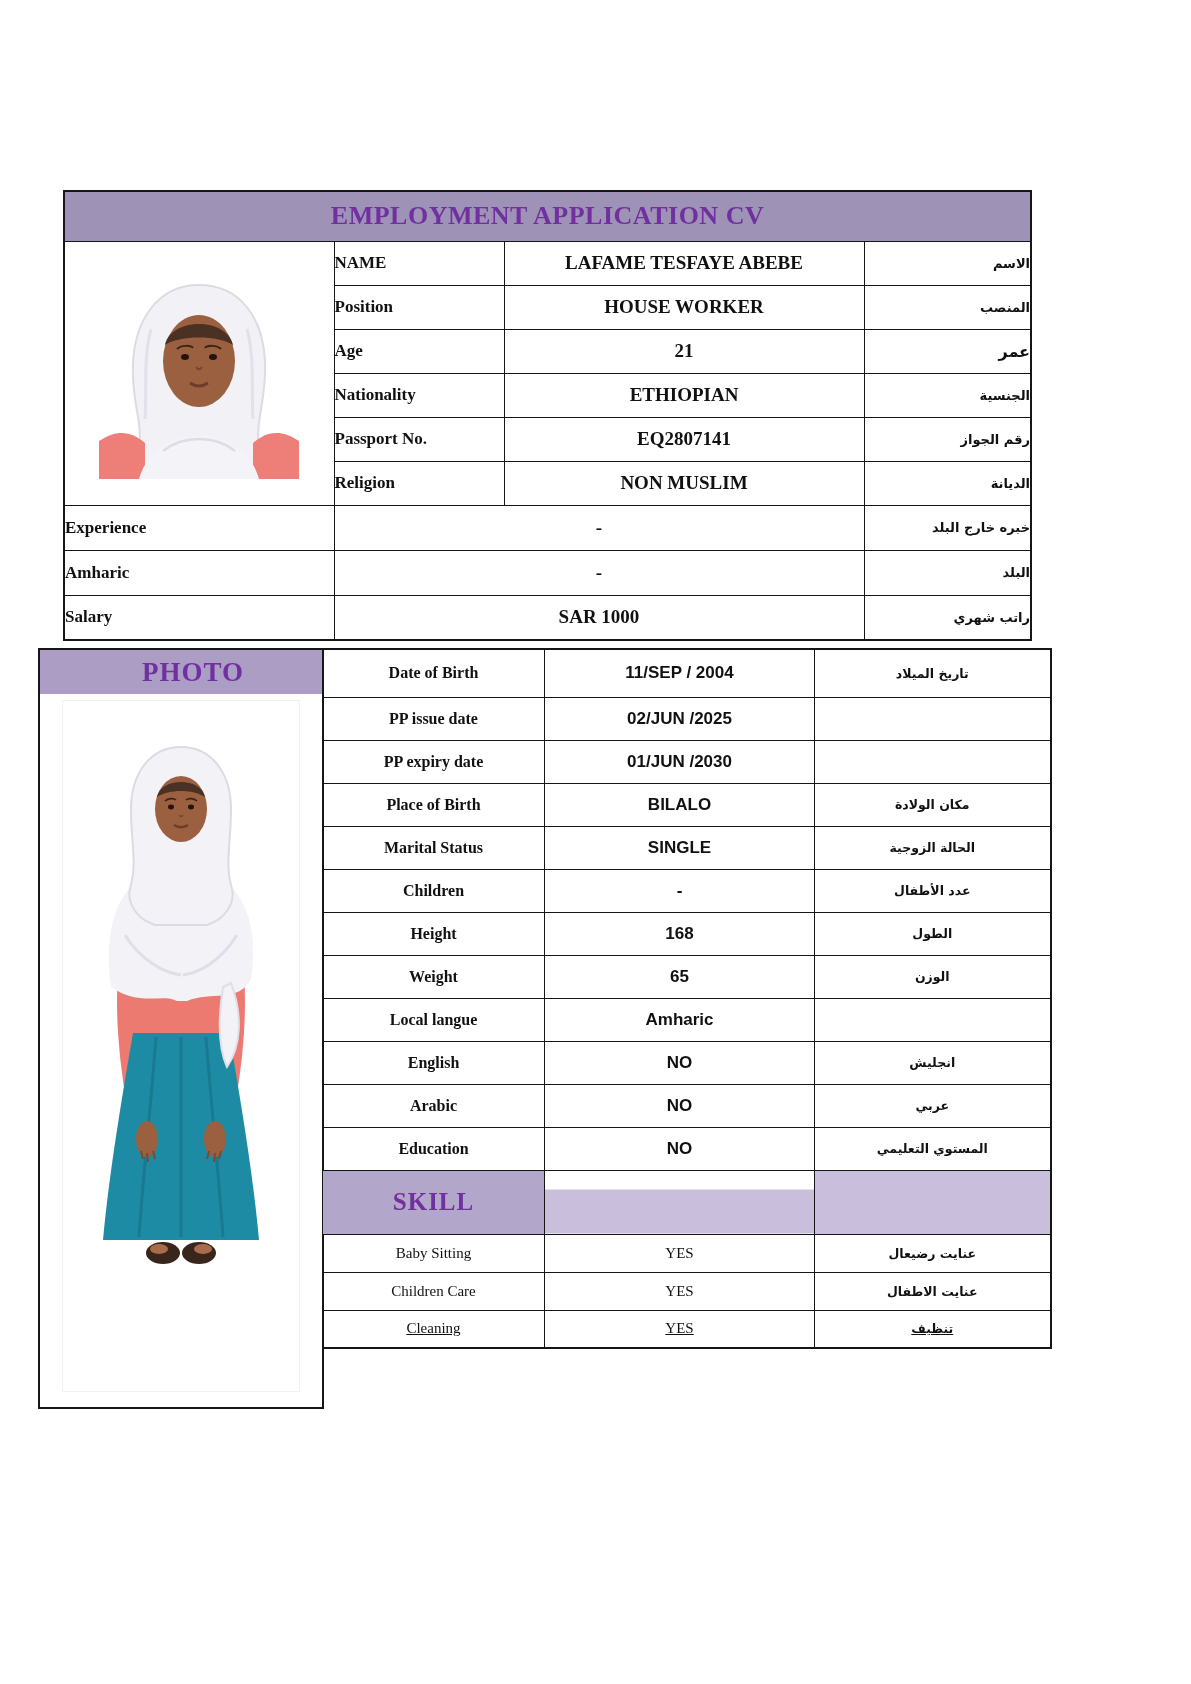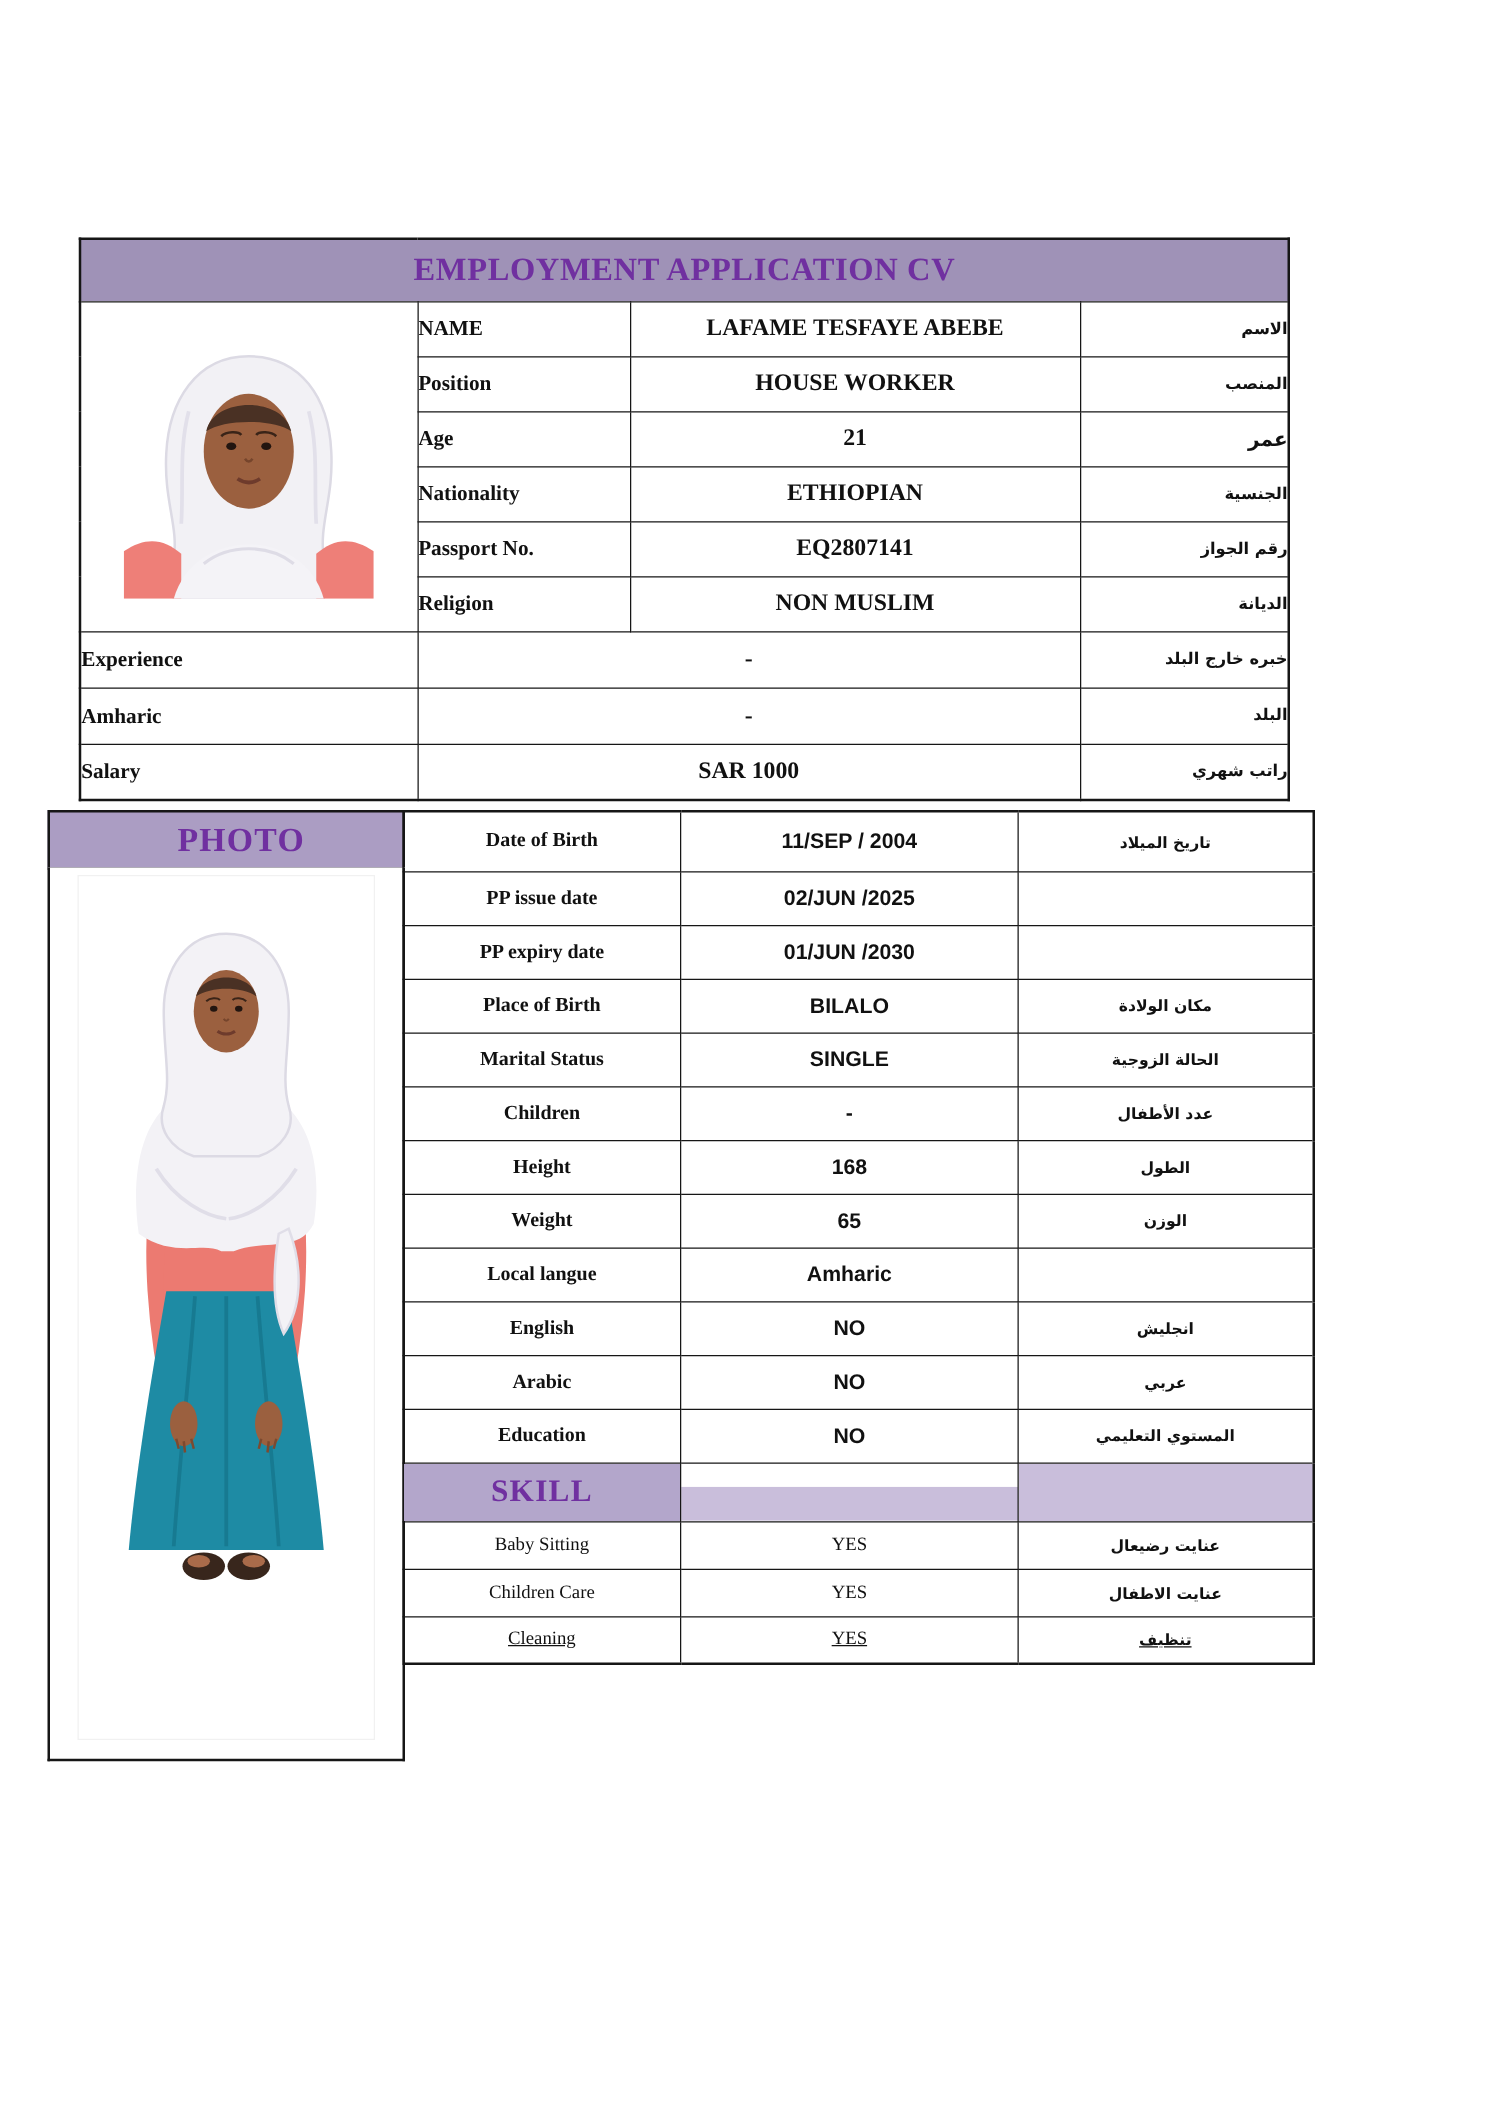--- a/index.html
+++ b/index.html
@@ -28,21 +28,21 @@
       border-top:none;box-sizing:border-box;background:#fff;}
   .fullbody-wrap{width:236px;height:690px;margin:6px auto 0;border:1px solid #f1f1f1;
       display:flex;justify-content:center;}
   .fullbody-wrap svg{margin-top:34px;}
 
   
   .t2{position:absolute;left:322px;top:648px;width:728px;border-collapse:collapse;table-layout:fixed;}
   .t2 td{border:1.5px solid #161616;padding:0;overflow:hidden;}
   .t2 tr{height:43px;}
   .t2 tr.r1{height:48px;}
-  .t2 tr.skill-row{height:47px;}
+  .t2 tr.skill-row{height:64px;}
   .t2 tr.srow{height:38px;}
   .t2 tr.r1 td{border-top-width:2.2px;}
   .t2 td:last-child{border-right-width:2.2px;}
   .t2 tr.last td{border-bottom-width:2.2px;text-decoration:underline;}
   .lbl2{font-weight:bold;font-size:16px;text-align:center;margin-left:44px;}
   .val2{font-family:"Liberation Sans",sans-serif;font-weight:bold;font-size:17px;text-align:center;}
   .ar2{font-family:"DejaVu Sans",sans-serif;font-size:12.5px;font-weight:bold;text-align:center;direction:rtl;}
   .skill-lbl{background:#b3a6cb;color:#7030a0;font-weight:bold;font-size:25px;text-align:center;letter-spacing:1px;}
   .skill-val{background:linear-gradient(#ffffff 0 19px,#c9bedb 19px);}
   .skill-ar{background:#c9bedb;}

